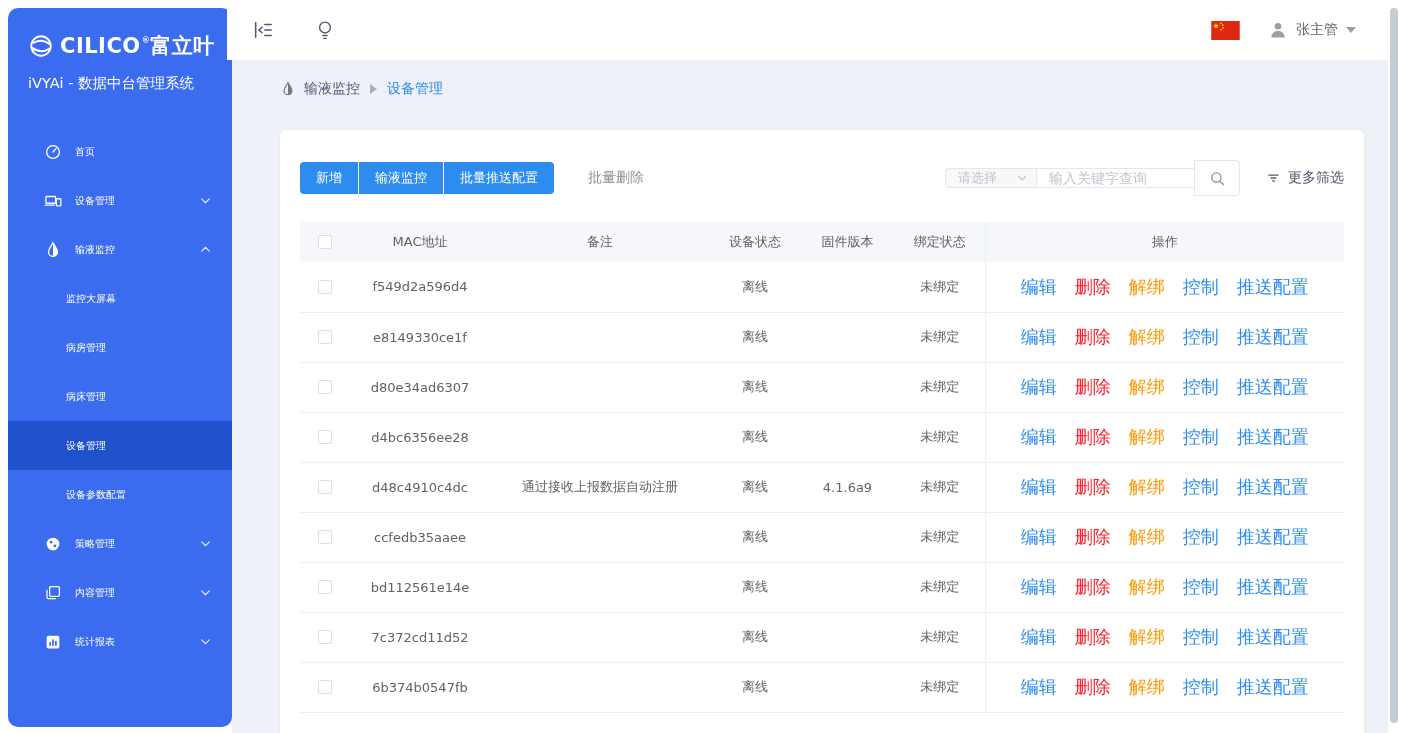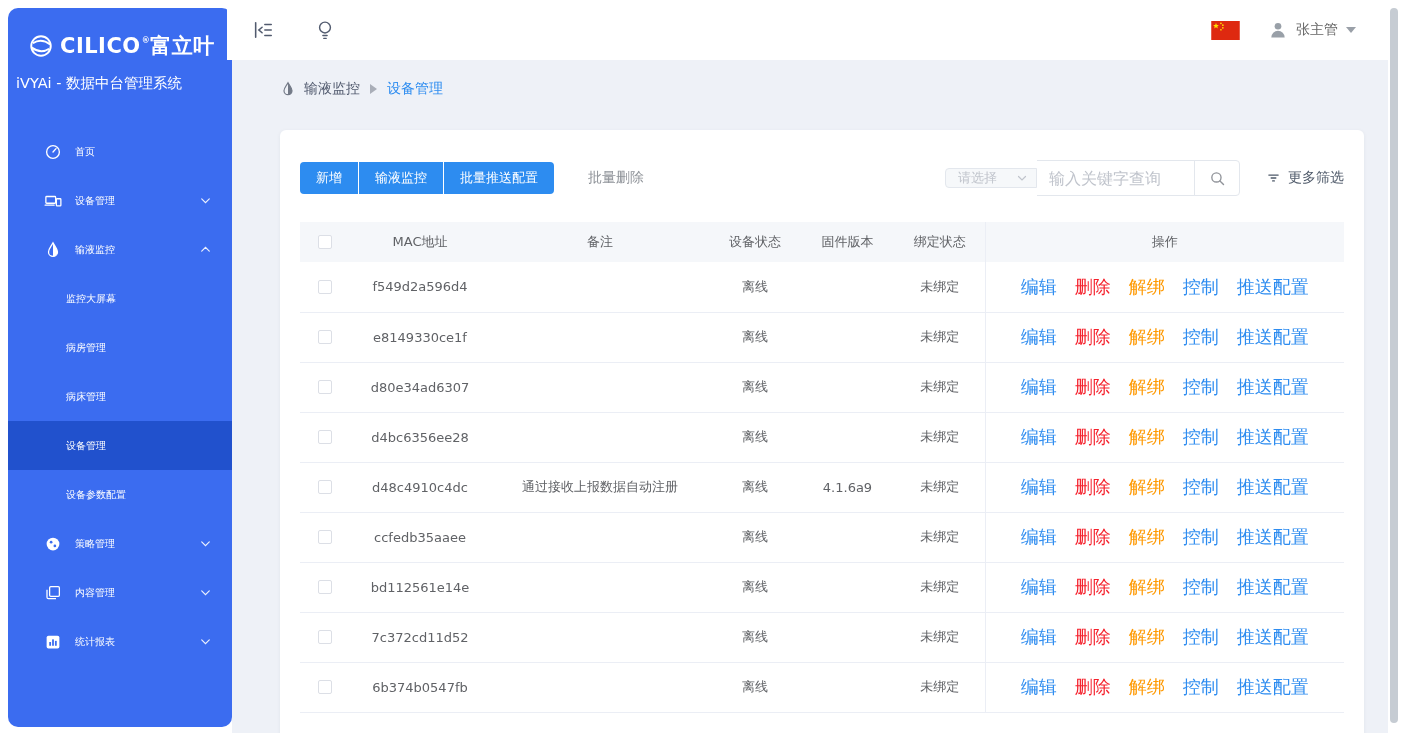--- a/index.html
+++ b/index.html
@@ -6,21 +6,21 @@
   html,body { width:1402px; height:733px; overflow:hidden; background:#fff;
     font-family:"DejaVu Sans","Liberation Sans",sans-serif; }
 
   
   .sidebar { position:absolute; left:8px; top:8px; width:224px; height:719px;
     background:#3b6cf0; border-radius:10px; color:#fff; }
   .logo-row { display:flex; align-items:center; padding:24px 0 0 20px; font-size:21px;
     font-weight:bold; letter-spacing:.5px; white-space:nowrap; }
   .logo-mark { display:inline-flex; margin-right:6px; }
   .logo-reg { font-size:8px; vertical-align:top; margin-left:1px; position:relative; top:-6px; }
-  .subtitle { padding-left:8px; margin-top:14px; font-size:14.5px; color:#fff; }
+  .subtitle { padding-left:20px; margin-top:14px; font-size:14.5px; color:#fff; }
   nav#menu { margin-top:34px; }
   .menu-item { height:49px; display:flex; align-items:center; padding:0 20px 0 36px;
     font-size:10px; cursor:pointer; }
   .menu-item .mi-icon { width:18px; height:18px; display:inline-flex; align-items:center; justify-content:center; }
   .menu-item .lbl { margin-left:13px; flex:1; }
   .menu-item.sub { padding-left:45px; }
   .menu-item.active { background:#2151cd; }
   .chev { display:inline-flex; opacity:.9; }
 
   
@@ -58,22 +58,22 @@
     padding:0 16px; height:32px; font-family:inherit; }
   .btn-group .btn-primary:first-child { border-radius:4px 0 0 4px; }
   .btn-group .btn-primary:last-child { border-radius:0 4px 4px 0; }
   .btn-text-disabled { margin-left:34px; font-size:14px; color:#8f9399; cursor:not-allowed;
     background:none; border:none; font-family:inherit; }
   .toolbar-right { margin-left:auto; display:flex; align-items:center; }
   .sel { width:92px; height:20px; background:#f6f8fa; border:1px solid #e3e7ed;
     border-radius:4px 0 0 4px; display:flex; align-items:center; padding:0 8px 0 12px;
     cursor:pointer; }
   .sel-ph { color:#c0c4cc; font-size:13px; flex:1; }
-  .kw-input { width:158px; height:36px; border:1px solid #e3e7ed; border-left:none;
-    padding:0 12px; font-size:16px; color:#606266; outline:none; font-family:inherit; }
+  .kw-input { width:158px; height:20px; border:1px solid #e3e7ed; border-left:none;
+    padding:0 12px; font-size:14px; color:#606266; outline:none; font-family:inherit; }
   .kw-input::placeholder { color:#c0c4cc; }
   .search-btn { width:46px; height:36px; border:1px solid #e3e7ed; border-left:1px solid #e3e7ed;
     background:#fff; border-radius:0 4px 4px 0; display:flex; align-items:center;
     justify-content:center; cursor:pointer; margin-left:-1px; }
   .more-filter { display:flex; align-items:center; margin-left:26px; cursor:pointer;
     color:#4e5969; font-size:14px; }
   .more-filter .mf-icon { display:inline-flex; margin-right:7px; color:#4e5969; }
 
   
   table { width:100%; border-collapse:collapse; table-layout:fixed; }

